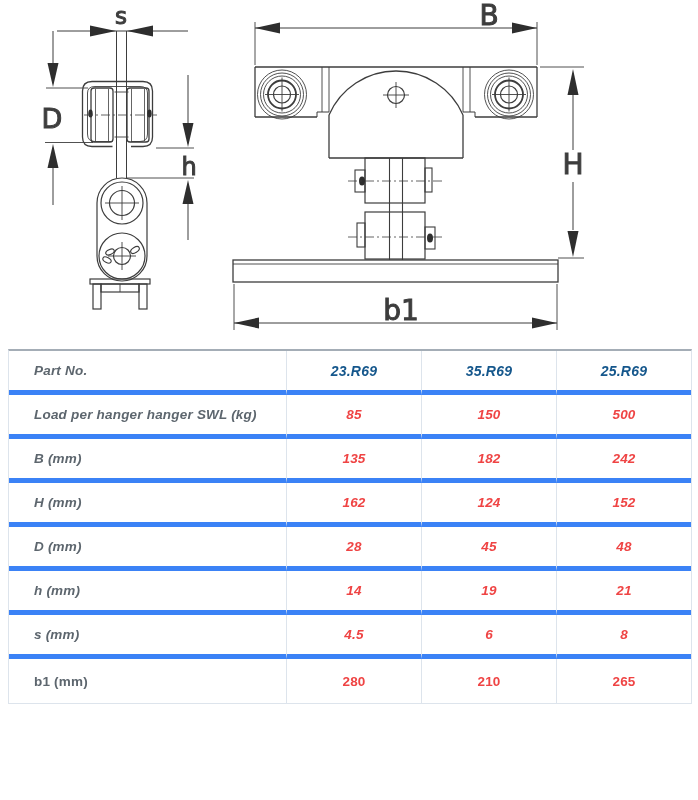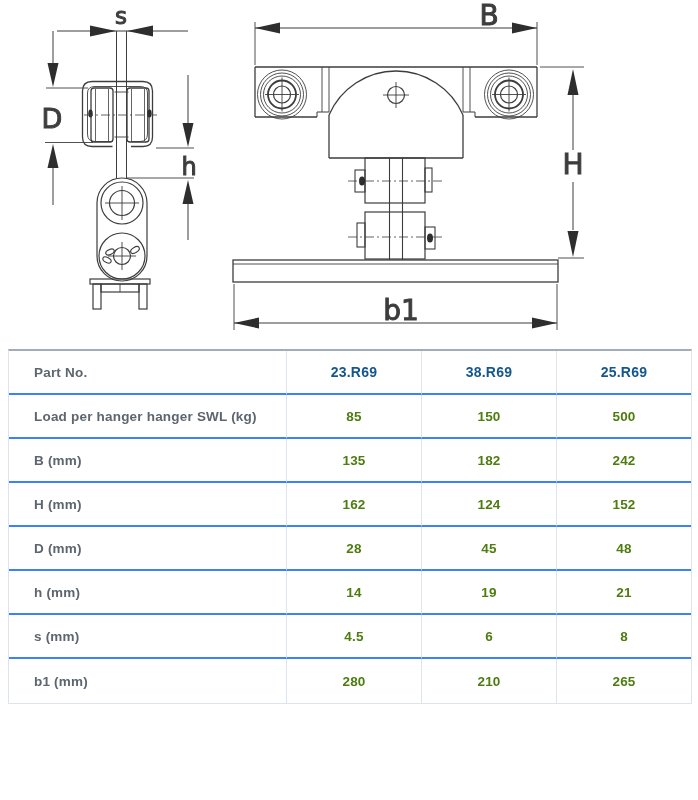--- a/index.html
+++ b/index.html
@@ -21,28 +21,28 @@
     border-top:2px solid #a4adb6;
     box-sizing:border-box;
     font-family:"Liberation Sans", sans-serif;
   }
   .t-row{
     display:grid;
     grid-template-columns:277px 1fr 1fr 1fr;
     height:44px;
   }
   .t-row.header{height:44px;}
-  .t-row:not(:last-child) .cell{border-bottom:2px solid #3b82f6;}
+  .t-row:not(:last-child) .cell{border-bottom:5px solid #3b82f6;font-style:italic;}
   .cell{
     display:flex;align-items:center;box-sizing:border-box;
     font-weight:bold;font-size:13.5px;letter-spacing:.2px;
   }
   .cell.num{justify-content:center;border-left:1px solid #dde4ec;}
   .cell.lbl{padding-left:25px;color:#5d666e;}
-  .cell.val{color:#4d7c0f;}
+  .cell.val{color:#ef4444;}
   .cell.part{color:#15578c;font-size:14px;}
 </style>
 </head>
 <body>
 
 <div class="page">
 
   <div class="drawing">
     <svg width="698" height="345" viewBox="0 0 698 345" xmlns="http://www.w3.org/2000/svg" fill="none" stroke="#3d3d3d" stroke-width="1">
 
@@ -222,21 +222,21 @@
         </g>
       </g>
     </svg>
   </div>
 
   <div class="spec-table">
 
     <div class="t-row header">
       <div class="cell lbl">Part No.</div>
       <div class="cell num part">23.R69</div>
-      <div class="cell num part">38.R69</div>
+      <div class="cell num part">35.R69</div>
       <div class="cell num part">25.R69</div>
     </div>
 
     <div class="t-row">
       <div class="cell lbl">Load per hanger hanger SWL (kg)</div>
       <div class="cell num val">85</div>
       <div class="cell num val">150</div>
       <div class="cell num val">500</div>
     </div>
 

